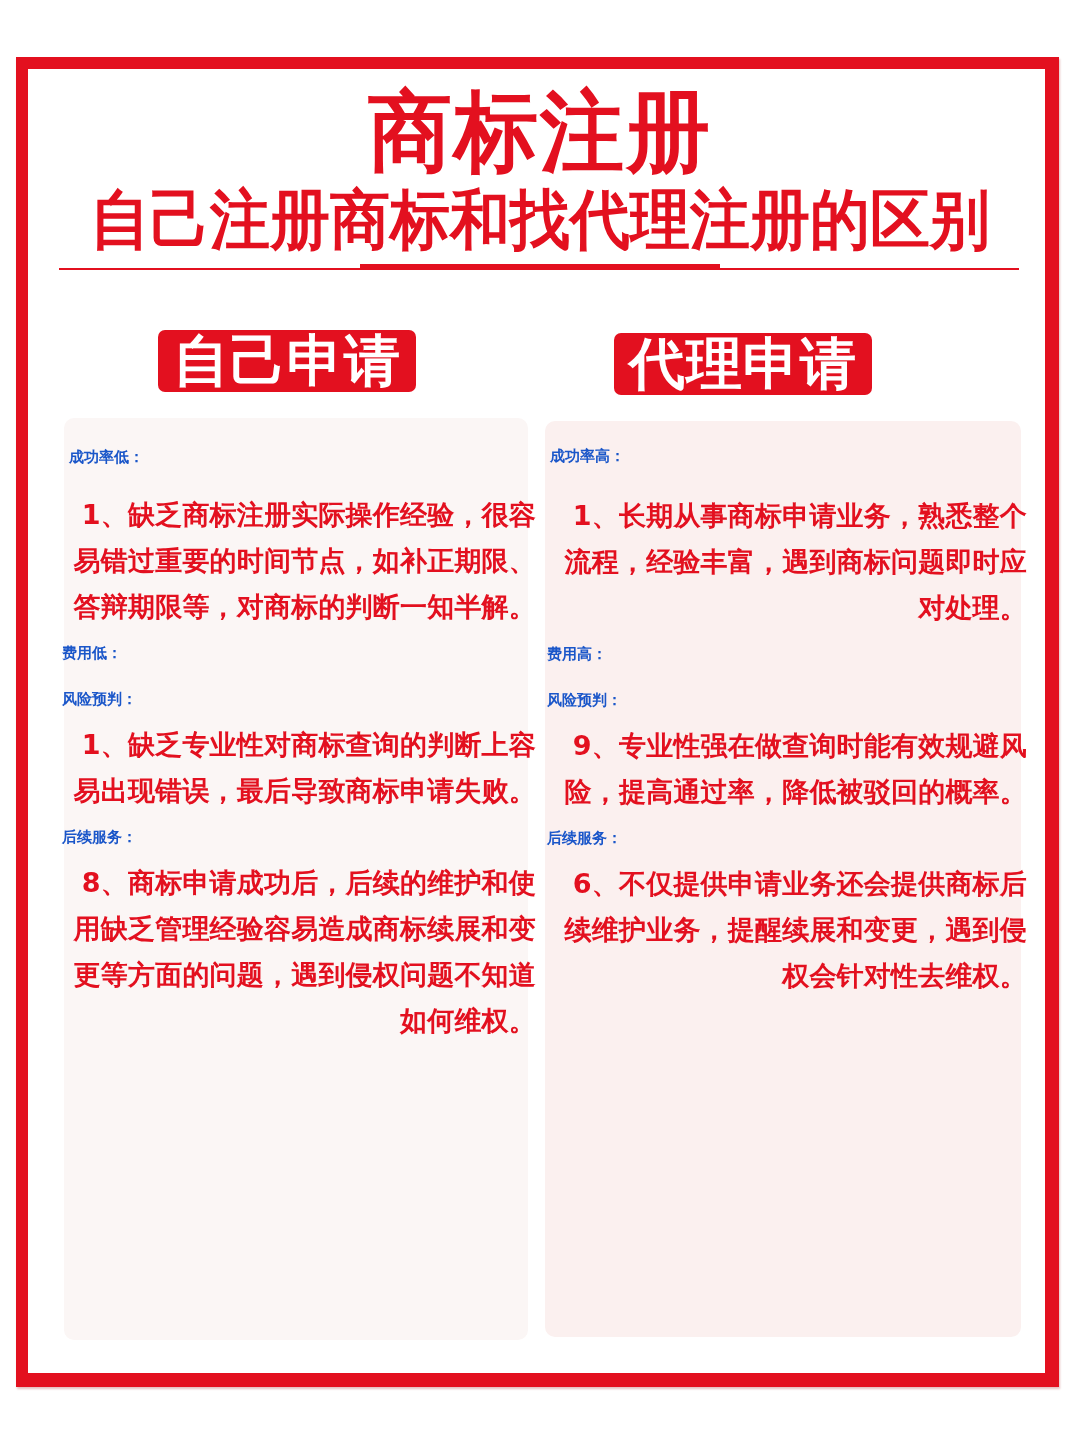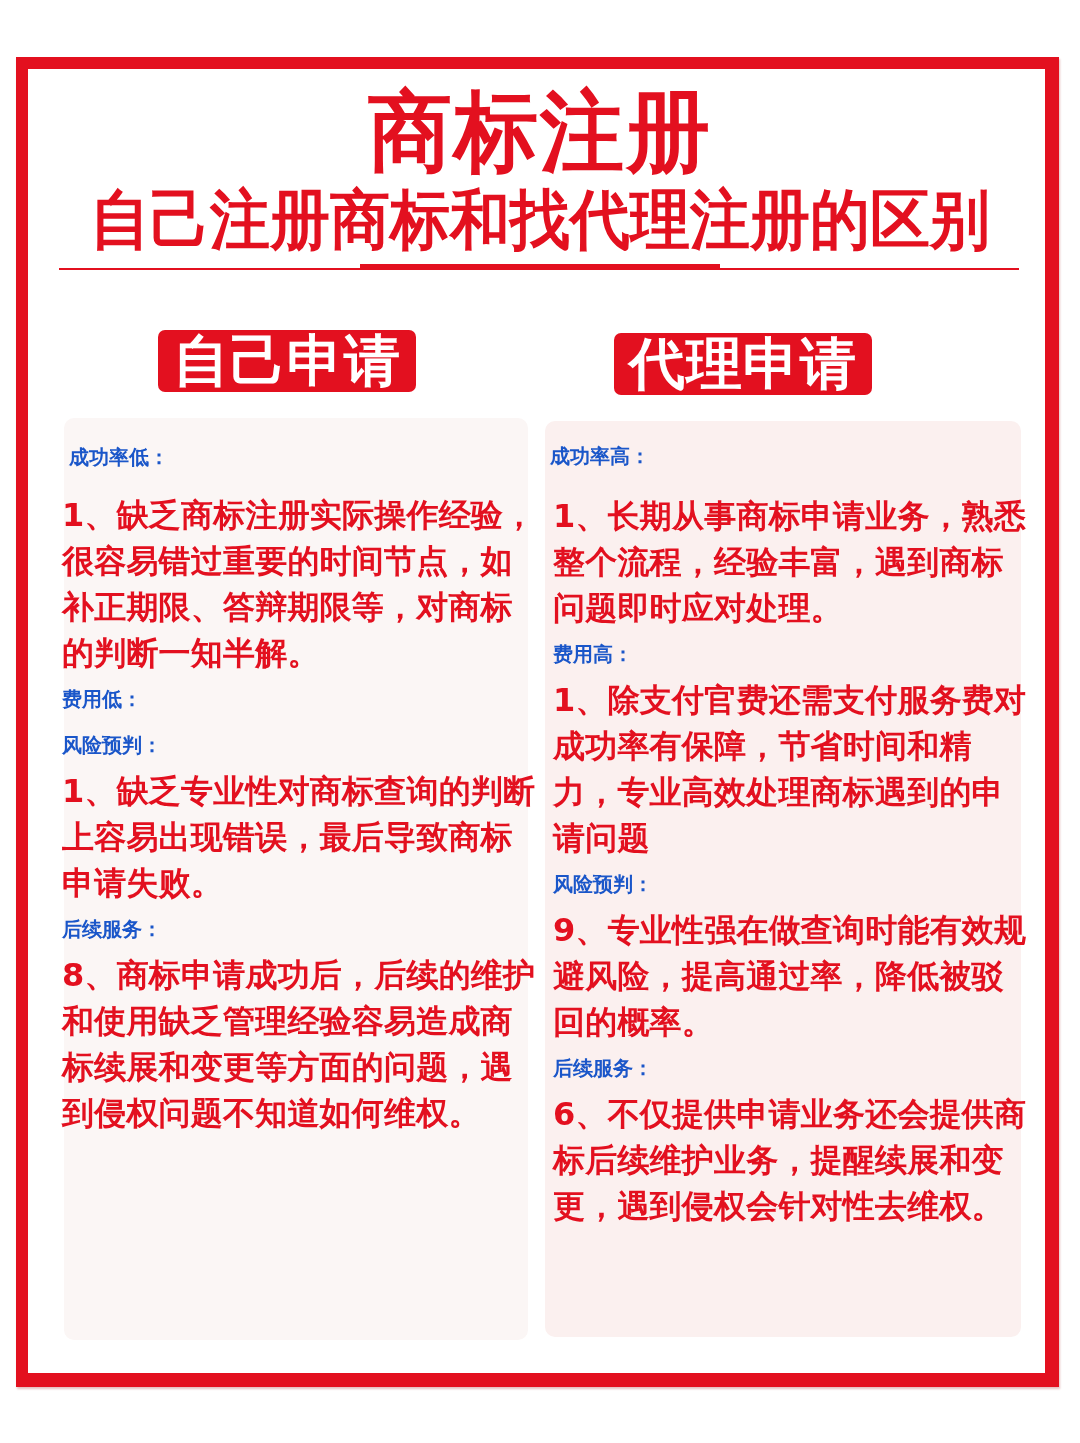--- a/index.html
+++ b/index.html
@@ -102,45 +102,46 @@
     .panel.right {
       left: 545px;
       top: 421px;
       width: 476px;
       height: 916px;
       background: #fbf0ef;
       padding: 12px 0 0 0;
     }
     .section-heading {
       color: #1a56c9;
-      font-size: 20px;
+      font-size: 15px;
       font-weight: 700;
       line-height: 46px;
       margin: 0;
     }
     .section-body {
       color: #e3101f;
-      font-size: 32px;
+      font-size: 27px;
       font-weight: 700;
       line-height: 46px;
       margin: 0;
       letter-spacing: 0.2px;
+      text-align: right;
     }
     .panel.left .section-heading,
     .panel.left .section-body {
       margin-left: -2px;
       margin-right: -8px;
     }
     .panel.left .first-heading {
       margin-left: 5px;
       margin-bottom: 12px;
     }
     .panel.right .section-heading,
     .panel.right .section-body {
-      margin-left: 8px;
+      margin-left: 2px;
       margin-right: -6px;
     }
     .panel.right .first-heading {
       margin-left: 5px;
       margin-bottom: 14px;
     }
   </style>
 </head>
 <body>
 
@@ -162,18 +163,17 @@
   <p class="section-heading">风险预判：</p>
   <p class="section-body">1、缺乏专业性对商标查询的判断上容易出现错误，最后导致商标申请失败。</p>
   <p class="section-heading">后续服务：</p>
   <p class="section-body">8、商标申请成功后，后续的维护和使用缺乏管理经验容易造成商标续展和变更等方面的问题，遇到侵权问题不知道如何维权。</p>
 </div>
 
 <div class="panel right">
   <p class="section-heading first-heading">成功率高：</p>
   <p class="section-body">1、长期从事商标申请业务，熟悉整个流程，经验丰富，遇到商标问题即时应对处理。</p>
   <p class="section-heading">费用高：</p>
-  <p class="section-body">1、除支付官费还需支付服务费对成功率有保障，节省时间和精力，专业高效处理商标遇到的申请问题</p>
   <p class="section-heading">风险预判：</p>
   <p class="section-body">9、专业性强在做查询时能有效规避风险，提高通过率，降低被驳回的概率。</p>
   <p class="section-heading">后续服务：</p>
   <p class="section-body">6、不仅提供申请业务还会提供商标后续维护业务，提醒续展和变更，遇到侵权会针对性去维权。</p>
 </div>
 
 </body></html>

